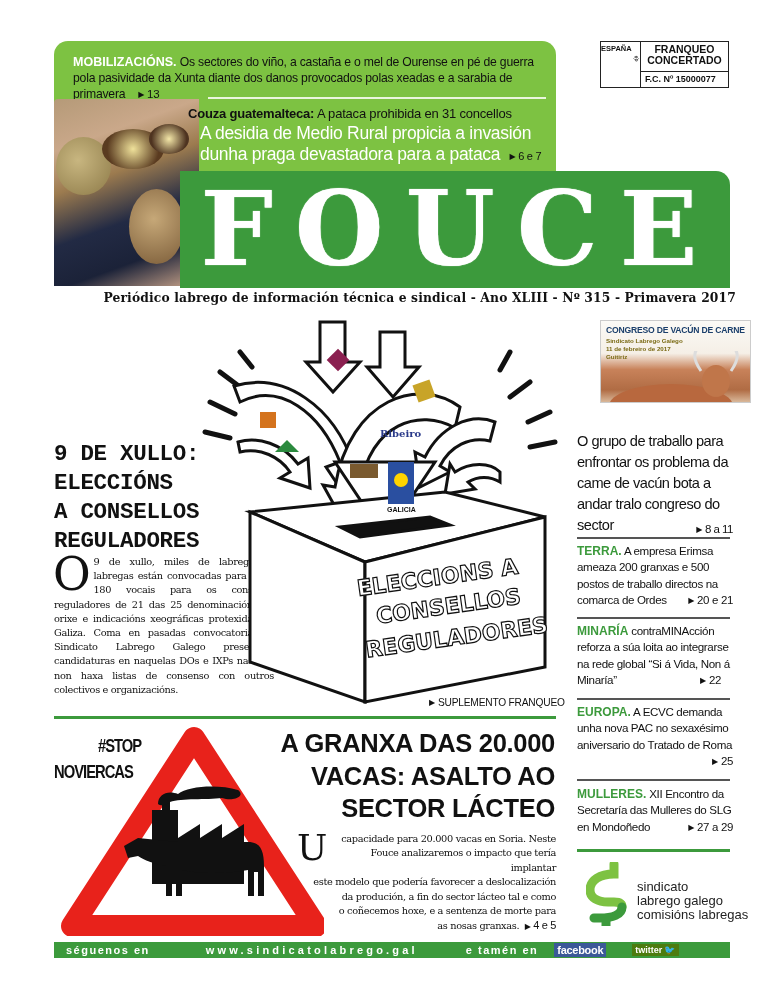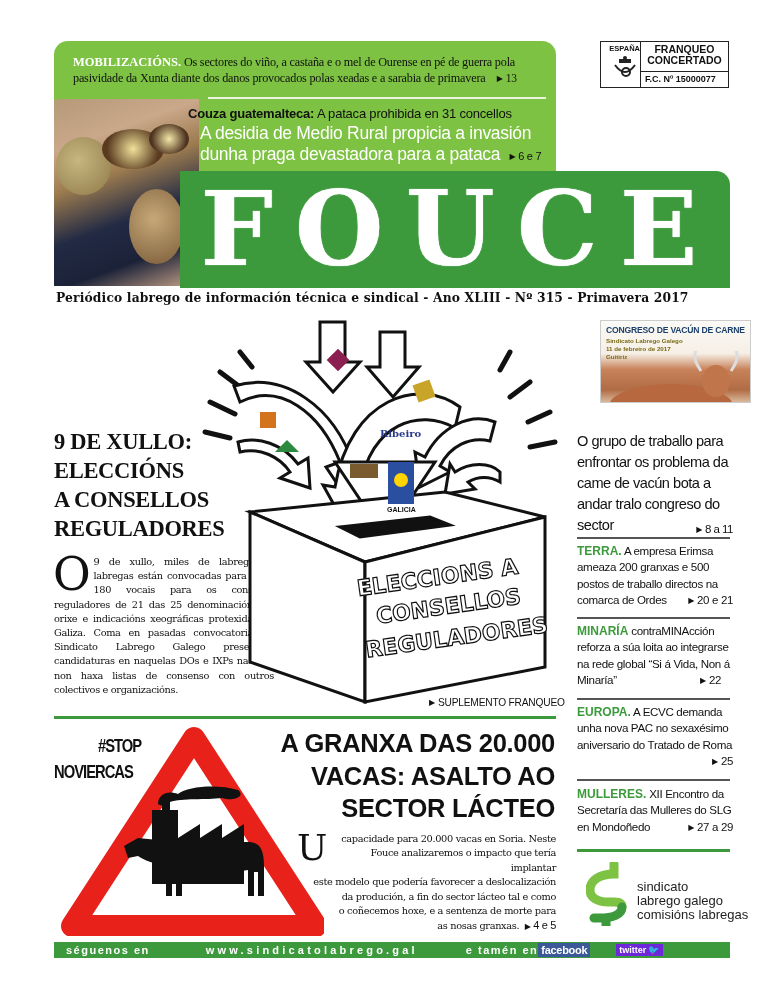--- a/index.html
+++ b/index.html
@@ -1,45 +1,45 @@
 <!DOCTYPE html>
 <html><head>
 <meta charset="utf-8">
 <style>
   *{box-sizing:border-box;margin:0;padding:0}
   body{width:784px;height:1000px;background:#fff;position:relative;overflow:hidden;font-family:"Liberation Sans",sans-serif;color:#111}
   .abs{position:absolute}
   
   .top-panel{left:54px;top:41px;width:502px;height:135px;background:#7dc242;border-radius:14px 14px 0 0}
-  .mob{left:73px;top:54px;width:470px;font-family:Liberation Serif, serif;font-size:12.2px;line-height:16px;color:#111;letter-spacing:-0.2px}
+  .mob{left:73px;top:54px;width:470px;font-family:Liberation Sans, sans-serif;font-size:12.2px;line-height:16px;color:#111;letter-spacing:-0.2px}
   .mob .kicker{color:#fff;font-weight:bold;font-size:12.5px;letter-spacing:0}
   .pg{font-size:11.5px;white-space:nowrap}
   .pg .tri{font-size:8px;vertical-align:1px;margin-right:3px}
   .top-rule{left:208px;top:97px;width:338px;height:2px;background:#eaf6dd}
   .couza{left:188px;top:106px;width:370px;font-size:13px;color:#111;letter-spacing:-0.2px}
   .couza b{font-weight:bold}
   .couza-head{left:200px;top:123px;width:350px;color:#fff;font-size:17.5px;line-height:21px;letter-spacing:-0.3px}
   .couza-head .pg{color:#111;font-size:11px}
   
   .photo{left:54px;top:99px;width:145px;height:187px;background:linear-gradient(160deg,#b59a78 0%,#caa88a 22%,#9c7b4f 40%,#222a44 62%,#1b2238 80%,#caa48a 100%);border-radius:4px 0 0 0;overflow:hidden}
   .potato{position:absolute;border-radius:50%}
   
   .masthead{left:180px;top:171px;width:550px;height:117px;background:#3c9a3c;border-radius:0 14px 0 0}
   .masthead-left{left:54px;top:171px;width:130px;height:117px;background:#3c9a3c}
   .fouce{left:190px;top:170px;width:540px;height:118px;font-family:"DejaVu Serif",serif;font-weight:bold;font-size:102px;color:#fff;letter-spacing:22px;line-height:118px;text-align:center;text-shadow:0 0 1px #fff}
-  .subtitle{left:56px;top:290px;width:680px;font-family:"DejaVu Serif",serif;font-weight:bold;font-size:12.3px;letter-spacing:0.15px;color:#111;text-align:left;white-space:nowrap}
+  .subtitle{left:56px;top:290px;width:680px;font-family:"DejaVu Serif",serif;font-weight:bold;font-size:12.3px;letter-spacing:0.15px;color:#111;text-align:right;white-space:nowrap}
   
   .stamp{left:600px;top:41px;width:129px;height:47px;border:1.5px solid #222;display:flex}
-  .stamp-l{width:40px;border-right:1.5px solid #222;display:flex;flex-direction:column;align-items:flex-end;padding-top:2px}
+  .stamp-l{width:40px;border-right:1.5px solid #222;display:flex;flex-direction:row;align-items:flex-start;padding-top:2px}
   .stamp-l .es{font-size:7.5px;font-weight:bold}
   .stamp-r{flex:1;display:flex;flex-direction:column}
   .stamp-r .fr{font-size:10.5px;font-weight:bold;text-align:center;line-height:11px;padding-top:2px;border-bottom:1.5px solid #222;height:30px}
   .stamp-r .fc{font-size:9px;font-weight:bold;padding-left:4px;line-height:15px}
   
-  .lead-title{left:54px;top:427px;width:200px;font-weight:bold;font-size:22.5px;line-height:29px;letter-spacing:-0.3px;font-family:Liberation Serif, serif}
+  .lead-title{left:54px;top:440px;width:200px;font-weight:bold;font-size:22.5px;line-height:29px;letter-spacing:-0.3px;font-family:Liberation Mono, monospace}
   .lead-body{left:54px;top:555px;width:220px;font-family:"DejaVu Serif",serif;font-size:9.8px;line-height:14.2px;text-align:justify;letter-spacing:-0.35px}
   .dropcap{float:left;font-family:"DejaVu Serif",serif;font-size:46px;line-height:38px;margin:0 3px -2px -1px;font-weight:normal}
   
   .illus{left:200px;top:312px;width:370px;height:395px}
   .supl{left:429px;top:697px;font-size:10.2px;letter-spacing:-0.2px}
   .supl .tri{font-size:8px;margin-right:3px;vertical-align:1px}
   .green-rule{height:3px;background:#3c9a3c}
   
   .side-photo{left:600px;top:320px;width:151px;height:83px;border:1px solid #ccc;background:linear-gradient(180deg,#fbfaf6 0%,#f5efe6 40%,#c8825a 60%,#b06c44 85%,#d9b89a 100%);overflow:hidden}
   .side-photo .t1{position:absolute;left:5px;top:4px;font-size:8.6px;font-weight:bold;color:#1b3f6b;letter-spacing:-0.2px}
@@ -53,21 +53,21 @@
   
   .granxa-title{left:225px;top:727px;width:330px;text-align:right;font-weight:bold;font-size:25.5px;line-height:32.5px;letter-spacing:-0.3px;font-family:"Liberation Sans",sans-serif}
   .stop{left:98px;top:733px;font-weight:bold;font-size:18px;line-height:26px;letter-spacing:-1.2px;transform:scaleX(.82);transform-origin:left}
   .stop2{left:54px;top:759px}
   .granxa-body{left:298px;top:832px;width:258px;font-family:"DejaVu Serif",serif;font-size:9.8px;line-height:14.4px;text-align:right;letter-spacing:-0.35px}
   .granxa-body .dropcap{font-size:36px;line-height:30px;margin-top:1px}
   
   .footer{left:54px;top:942px;width:676px;height:16px;background:#3c9a3c;display:flex;align-items:center;color:#fff;font-weight:bold;font-size:11px}
   .footer span{white-space:nowrap}
   .fb{background:#3b5998;color:#fff;font-size:11px;padding:0 3px;height:14px;line-height:14px;letter-spacing:-0.3px}
-  .tw{background:#6d28d9;color:#fff;font-size:9px;padding:0 3px;height:12px;line-height:12px}
+  .tw{background:#4d7c0f;color:#fff;font-size:9px;padding:0 3px;height:12px;line-height:12px}
 </style>
 </head>
 <body>
 
 <div class="abs top-panel"></div>
 <div class="abs mob">
   <span class="kicker">MOBILIZACIÓNS.</span>
   <span>Os sectores do viño, a castaña e o mel de Ourense en pé de guerra pola pasividade da Xunta diante dos danos provocados polas xeadas e a sarabia de primavera</span>
   &nbsp;&nbsp;&nbsp;<span class="pg"><span class="tri">▶</span><span>13</span></span>
 </div>
@@ -236,15 +236,15 @@
   <div>este modelo que podería favorecer a deslocalización</div>
   <div>da  produción,  a fin do sector  lácteo tal e como</div>
   <div>o coñecemos hoxe, e a sentenza de morte para</div>
   <div><span>as nosas granxas.</span>&nbsp;&nbsp;<span style="font-family:'Liberation Sans',sans-serif;font-size:11px"><span style="font-size:8px">▶</span> <span>4 e 5</span></span></div>
 </div>
 
 <div class="abs footer">
   <span style="margin-left:12px;letter-spacing:1.5px">séguenos en</span>
   <span style="margin-left:56px;letter-spacing:3.2px">www.sindicatolabrego.gal</span>
   <span style="margin-left:48px;letter-spacing:1.5px">e tamén en</span>
-  <span class="fb" style="">facebook</span>
+  <span class="fb" style="margin-left:16px">facebook</span>
   <span class="tw" style="margin-left:26px"><span>twitter</span> <span>🐦</span></span>
 </div>
 
 </body></html>

